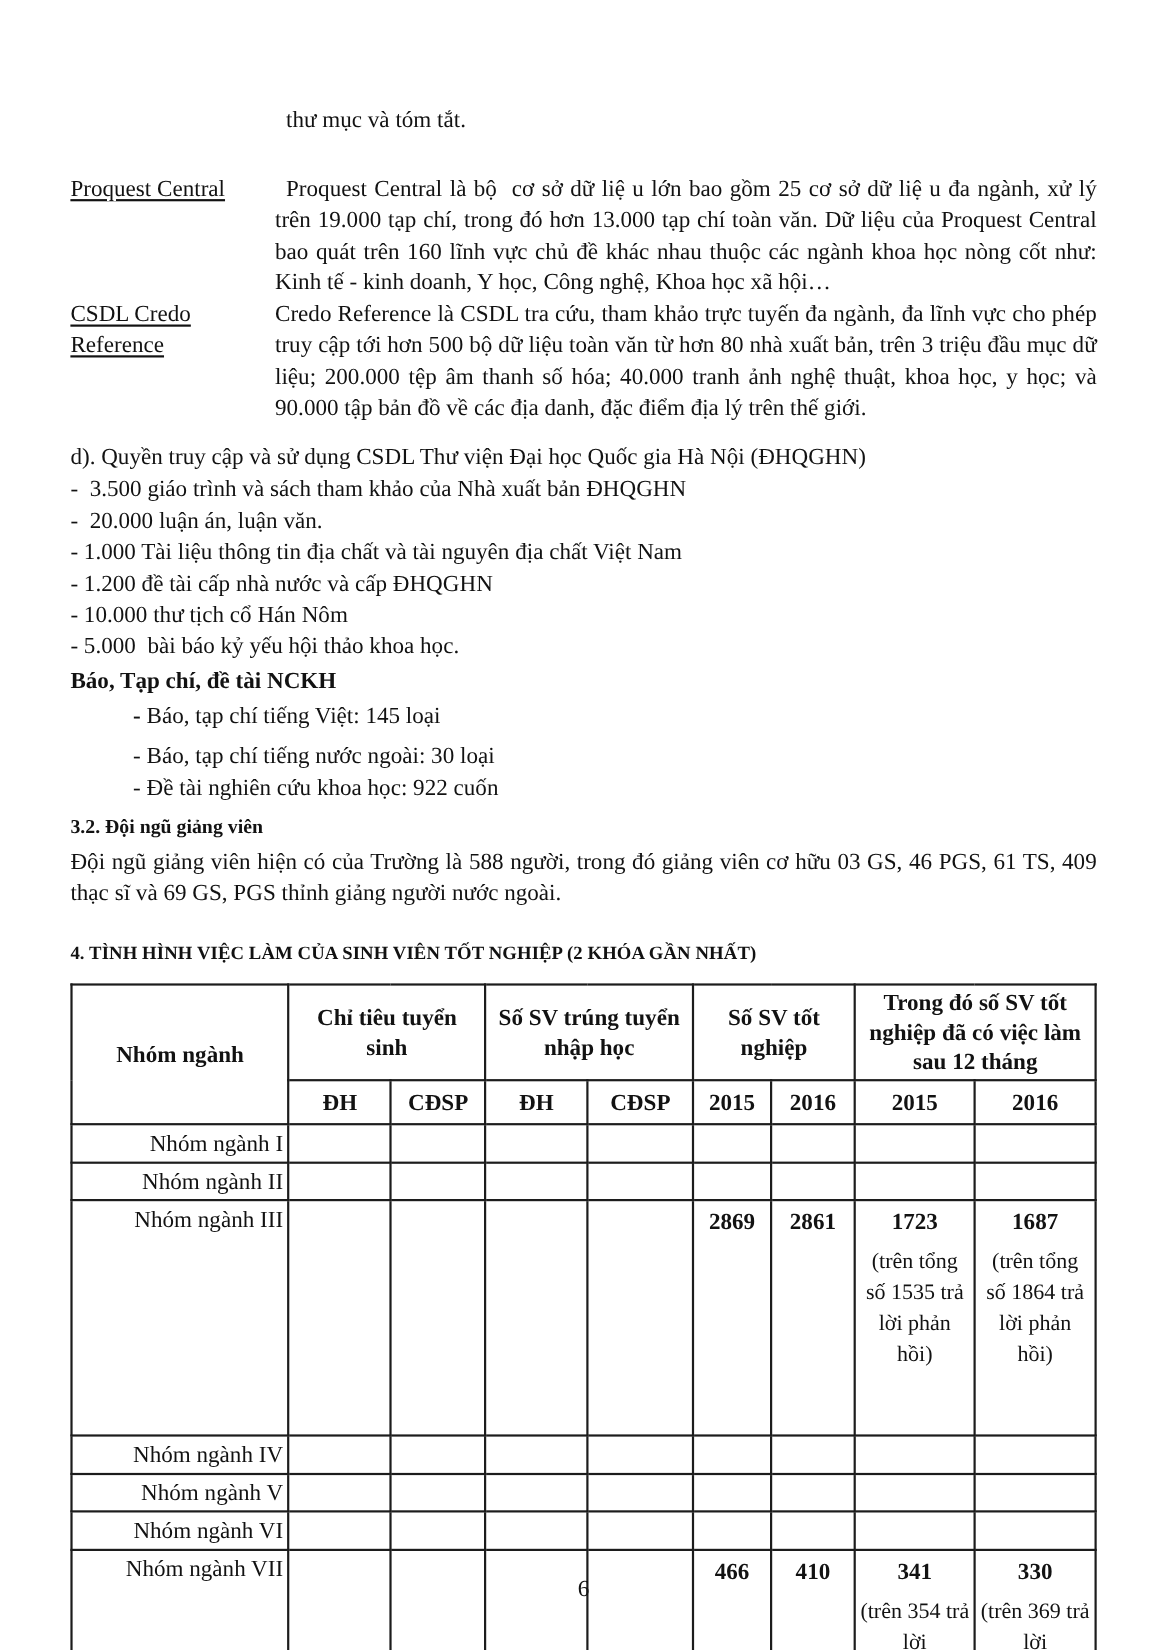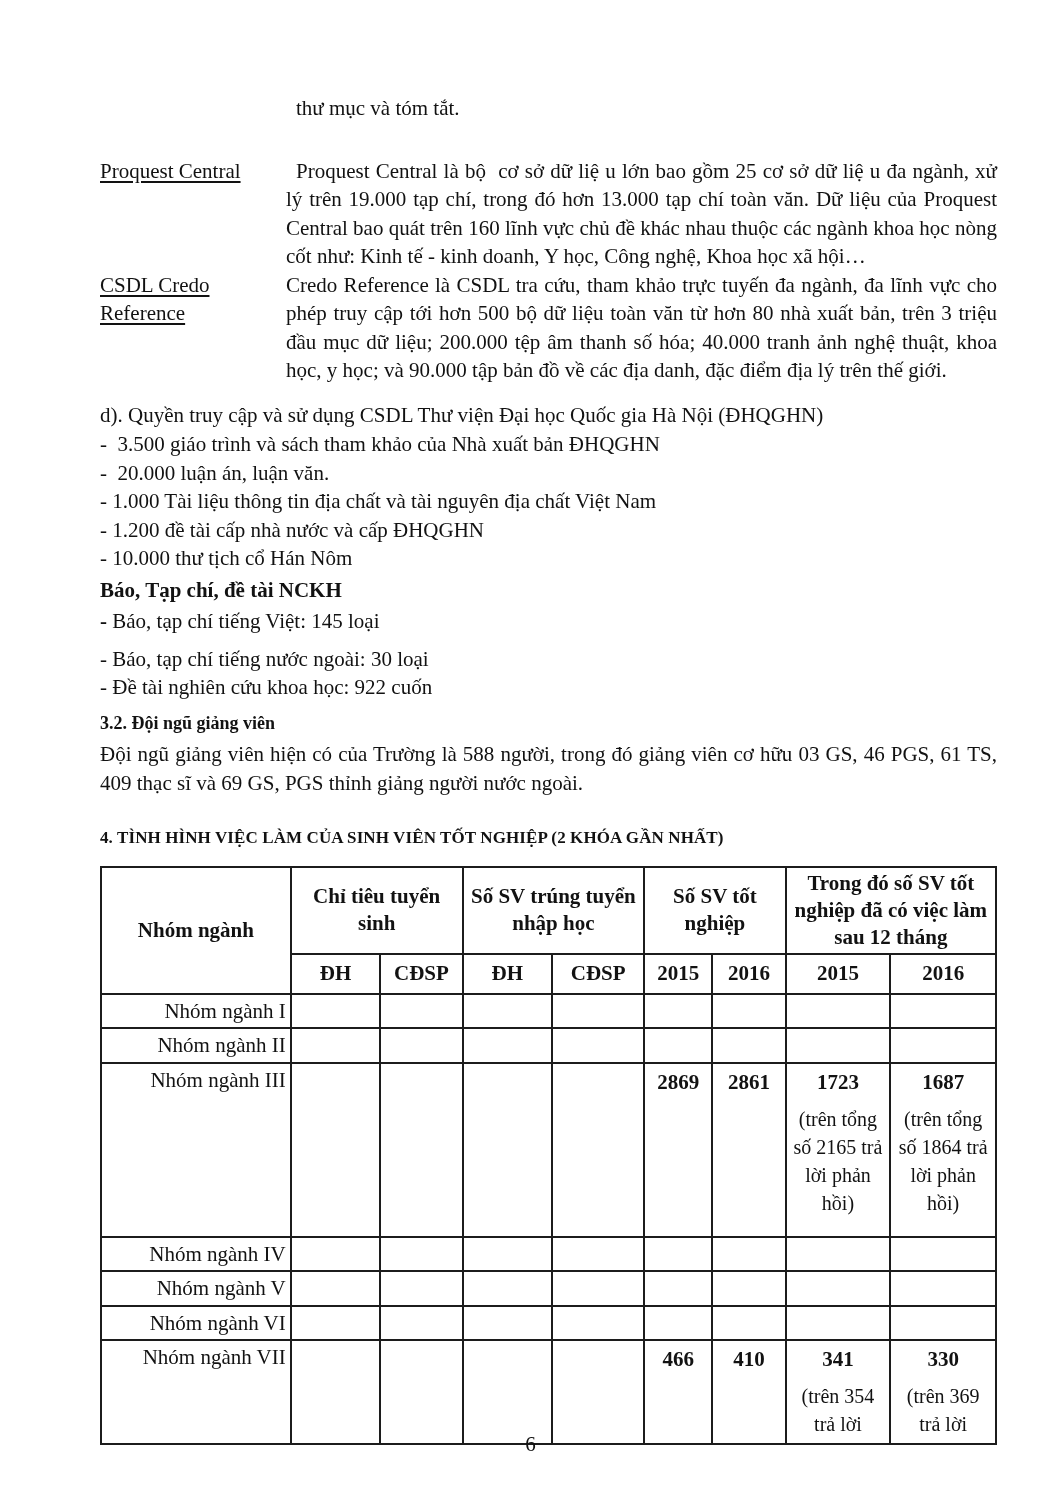--- a/index.html
+++ b/index.html
@@ -5,38 +5,38 @@
   html,body{margin:0;padding:0;}
   body{
     width:1061px;height:1500px;
     background:#ffffff;color:#121212;
     font-family:"Liberation Serif","DejaVu Serif",serif;
     font-size:21px;line-height:28.5px;
     position:relative;overflow:hidden;
   }
   .page{
     position:absolute;inset:0;
-    padding:94px 64px 0 100px;
+    padding:94px 64px 0 64px;
     box-sizing:border-box;
     font-family:Liberation Serif, serif;
   }
   .intro{margin:0 0 34px 196px;}
   .defrow{display:flex;}
   .defrow .term{
     flex:0 0 186px;width:186px;
     text-decoration:underline;
     text-underline-offset:3px;
   }
   .defrow .desc{flex:1;text-align:justify;}
   .desc-indent{text-indent:10px;}
   .d-heading{margin-top:16px;}
   .dashlist{margin-top:1px;}
   .dashlist .li{white-space:pre-wrap;}
   .journals-heading{font-weight:bold;margin-top:3px;}
-  .journal-item{white-space:pre-wrap;}
+  .journal-item{margin-left:57px;white-space:pre-wrap;}
   .journal-item.first{margin-top:3px;margin-bottom:9px;}
   .journal-item .bd{font-weight:bold;}
   .s32-heading{font-weight:bold;margin-top:7px;font-size:18px;}
   .s32-para{text-align:justify;margin-top:3px;}
   .s4-heading{
     font-weight:bold;font-size:17px;letter-spacing:0.1px;
     margin-top:27px;margin-bottom:13px;white-space:nowrap;
   }
   table.emp{
     width:100%;border-collapse:collapse;
@@ -54,21 +54,21 @@
   tr.hr1 th{height:82px;}
   tr.hr2 th{height:40px;}
   td.rowlbl{
     text-align:right;padding-left:11px;vertical-align:top;
     padding-top:4px;white-space:nowrap;
   }
   table.emp td.datacell{
     text-align:center;vertical-align:top;padding-top:5px;border-radius:21px;
   }
   tr.r-std td{height:34px;}
-  tr.r-tall td{height:174px;}
+  tr.r-tall td{height:214px;}
   tr.r-vii td{height:104px;}
   .num{font-weight:bold;display:block;line-height:27px;}
   .num:empty{display:none;}
   .note{
     display:block;margin-top:9px;font-weight:normal;
     font-size:20px;line-height:28px;
   }
   .note:empty{display:none;}
   .footer{
     position:absolute;left:0;top:1430px;width:1061px;
@@ -93,20 +93,21 @@
   </div>
 
   <div class="d-heading">d). Quyền truy cập và sử dụng CSDL Thư viện Đại học Quốc gia Hà Nội (ĐHQGHN)</div>
 
   <div class="dashlist">
     <div class="li">-  3.500 giáo trình và sách tham khảo của Nhà xuất bản ĐHQGHN</div>
     <div class="li">-  20.000 luận án, luận văn.</div>
     <div class="li">- 1.000 Tài liệu thông tin địa chất và tài nguyên địa chất Việt Nam</div>
     <div class="li">- 1.200 đề tài cấp nhà nước và cấp ĐHQGHN</div>
     <div class="li">- 10.000 thư tịch cổ Hán Nôm</div>
+    <div class="li">- 5.000  bài báo kỷ yếu hội thảo khoa học.</div>
   </div>
 
   <div class="journals-heading">Báo, Tạp chí, đề tài NCKH</div>
 
   <div class="journal-item first"><span class="bd">-</span><span> Báo, tạp chí tiếng Việt: 145 loại</span></div>
   <div class="journal-item"><span>-</span><span> Báo, tạp chí tiếng nước ngoài: 30 loại</span></div>
   <div class="journal-item"><span>-</span><span> Đề tài nghiên cứu khoa học: 922 cuốn</span></div>
 
   <div class="s32-heading">3.2. Đội ngũ giảng viên</div>
   <div class="s32-para">Đội ngũ giảng viên hiện có của Trường là 588 người, trong đó giảng viên cơ hữu 03 GS, 46 PGS, 61 TS, 409 thạc sĩ và 69 GS, PGS thỉnh giảng người nước ngoài.</div>
@@ -174,21 +175,21 @@
         <td class="datacell"></td>
         <td class="datacell"></td>
         <td class="datacell">
             <span class="num">2869</span>
           </td>
         <td class="datacell">
             <span class="num">2861</span>
           </td>
         <td class="datacell">
             <span class="num">1723</span>
-            <span class="note">(trên tổng số 2165 trả lời phản hồi)</span>
+            <span class="note">(trên tổng số 1535 trả lời phản hồi)</span>
           </td>
         <td class="datacell">
             <span class="num">1687</span>
             <span class="note">(trên tổng số 1864 trả lời phản hồi)</span>
           </td>
       </tr>
       <tr class="r-std">
         <td class="rowlbl">Nhóm ngành IV</td>
         <td class="datacell"></td>
         <td class="datacell"></td>

